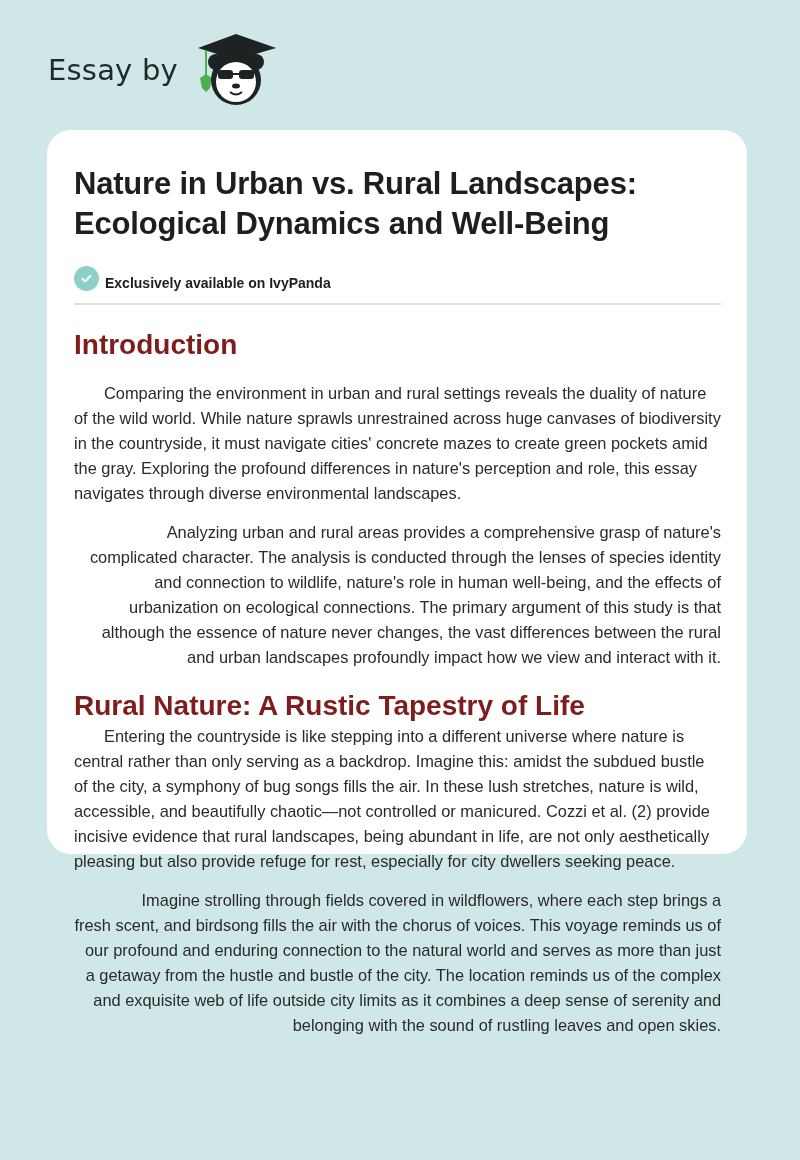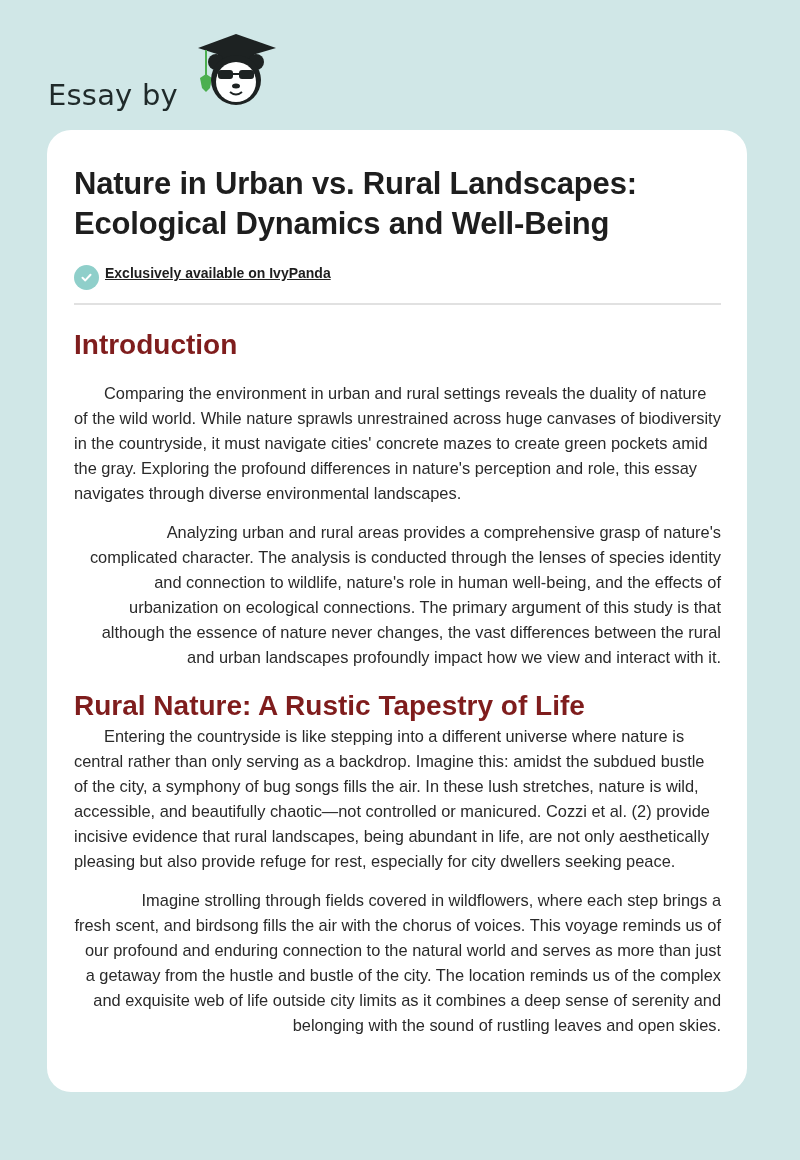--- a/index.html
+++ b/index.html
@@ -6,46 +6,46 @@
   body {
     width: 800px; height: 1160px;
     background: #d0e7e7;
     font-family: "Liberation Sans", sans-serif;
     color: #222222;
     position: relative;
     overflow: hidden;
   }
   .brand {
     position: absolute; left: 48px; top: 30px;
-    display: flex; align-items: flex-end; height: 80px;
+    display: flex; align-items: center; height: 80px;
   }
   .brand-prefix {
     font-family: "DejaVu Sans", sans-serif;
     font-size: 29px; color: #1f2a2a; letter-spacing: 0.2px;
     margin-right: 14px; line-height: 1;
   }
   .brand-logo { width: 88px; height: 80px; margin-right: 4px; }
   .brand-name {
     font-family: "DejaVu Serif", serif;
     font-weight: bold; font-size: 28px; color: #1a1e1e;
     line-height: 1; position: relative; top: 3px;
   }
   .brand-reg { font-size: 13px; vertical-align: top; position: relative; top: -4px; margin-left: 1px; }
   .card {
     position: absolute; left: 47px; top: 130px;
-    width: 700px; height: 962px;
+    width: 700px; height: 724px;
     background: #ffffff; border-radius: 24px;
   }
   .card-inner { padding: 34px 26px 0 27px; }
   .title {
     margin: 0; font-size: 31px; line-height: 40px; font-weight: bold;
     color: #1e1e1e; letter-spacing: -0.2px;
   }
   .exclusive {
-    display: flex; align-items: flex-start; margin-top: 21px; height: 26px; text-decoration: underline;
+    display: flex; align-items: flex-end; margin-top: 21px; height: 26px;
   }
   .check-badge {
     width: 25px; height: 25px; border-radius: 50%;
     background: #8fcfca; display: flex; align-items: center; justify-content: center;
     margin-right: 6px;
   }
   .exclusive-text { font-size: 14px; font-weight: bold; color: #1e1e1e; }
   .divider { height: 2px; background: #e1e1e1; margin-top: 12px; }
   h2 {
     margin: 0; font-size: 28px; font-weight: bold; color: #7f1d1d; line-height: 36px;

